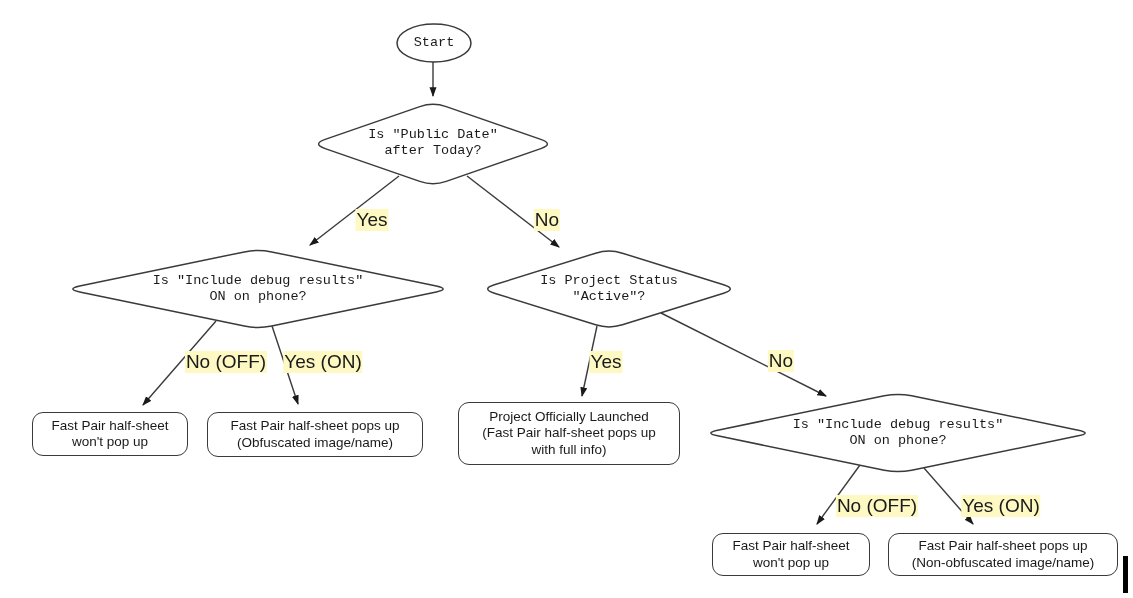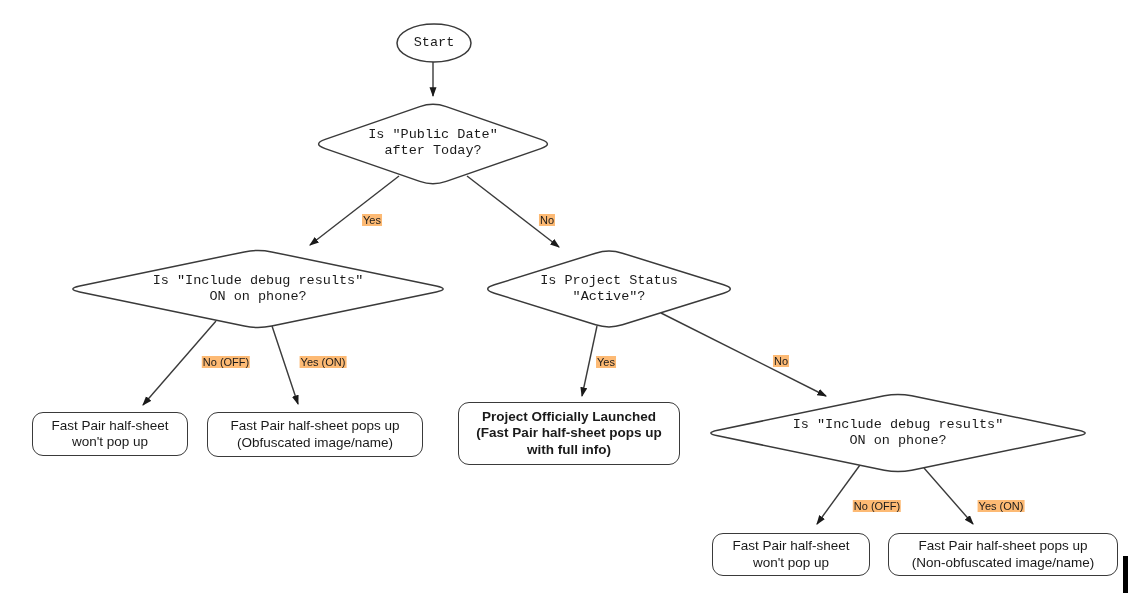--- a/index.html
+++ b/index.html
@@ -33,23 +33,23 @@
     display:flex;align-items:center;justify-content:center;
     text-align:center;
     white-space:pre-line;
     font-size:13.5px;
     line-height:1.22;
     padding:2px 4px;
   }
   .edge-label{
     position:absolute;
     transform:translate(-50%,-50%);
-    font-size:11px;
+    font-size:19px;
     white-space:nowrap;
-    background:#fdba74;
+    background:#fef9c3;
     padding:0 1px;
   }
   .cursor-bar{
     position:absolute;
     left:1123px;top:556px;
     width:5px;height:37px;
     background:#000000;
   }
 </style>
 </head>
@@ -94,21 +94,21 @@
 
   <div class="node-label" style="left:898px;top:433px;width:230px;">Is "Include debug results"
 ON on phone?</div>
 
   <div class="leaf" style="left:32px;top:412px;width:156px;height:44px;">Fast Pair half-sheet
 won't pop up</div>
 
   <div class="leaf" style="left:207px;top:412px;width:216px;height:45px;">Fast Pair half-sheet pops up
 (Obfuscated image/name)</div>
 
-  <div class="leaf" style="left:458px;top:402px;width:222px;height:63px;font-weight:bold;">Project Officially Launched
+  <div class="leaf" style="left:458px;top:402px;width:222px;height:63px;">Project Officially Launched
 (Fast Pair half-sheet pops up
 with full info)</div>
 
   <div class="leaf" style="left:712px;top:533px;width:158px;height:43px;">Fast Pair half-sheet
 won't pop up</div>
 
   <div class="leaf" style="left:888px;top:533px;width:230px;height:43px;">Fast Pair half-sheet pops up
 (Non-obfuscated image/name)</div>
 
   <div class="edge-label" style="left:372px;top:220px;">Yes</div>

